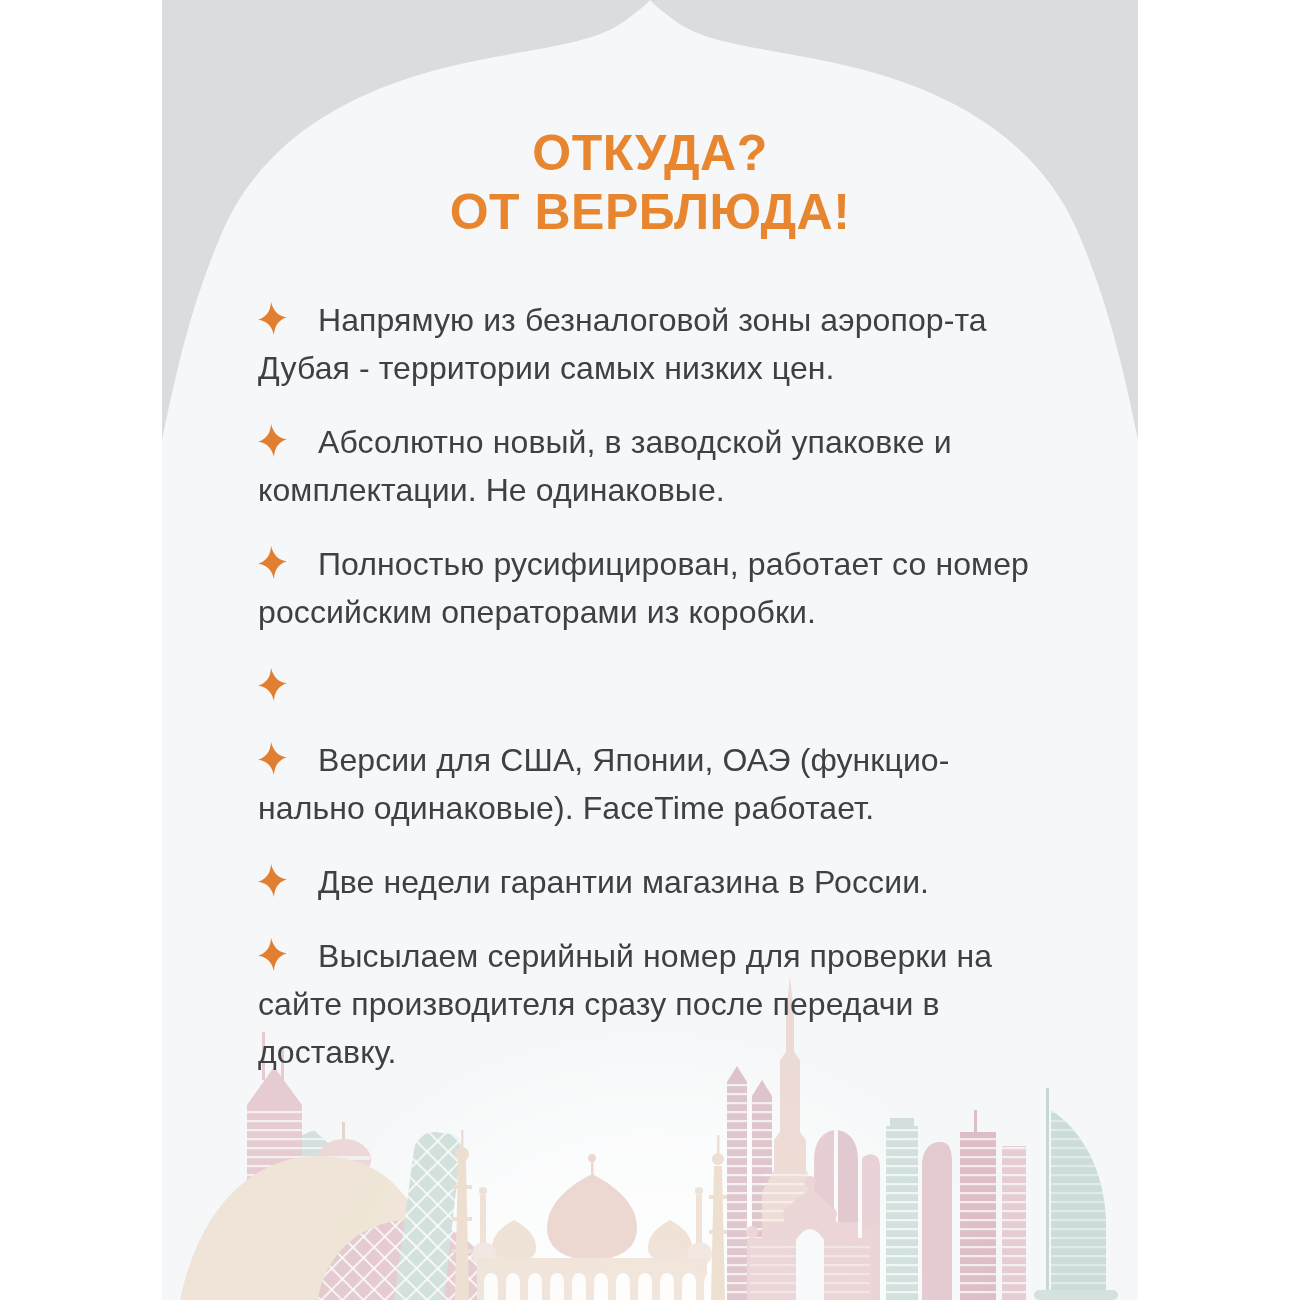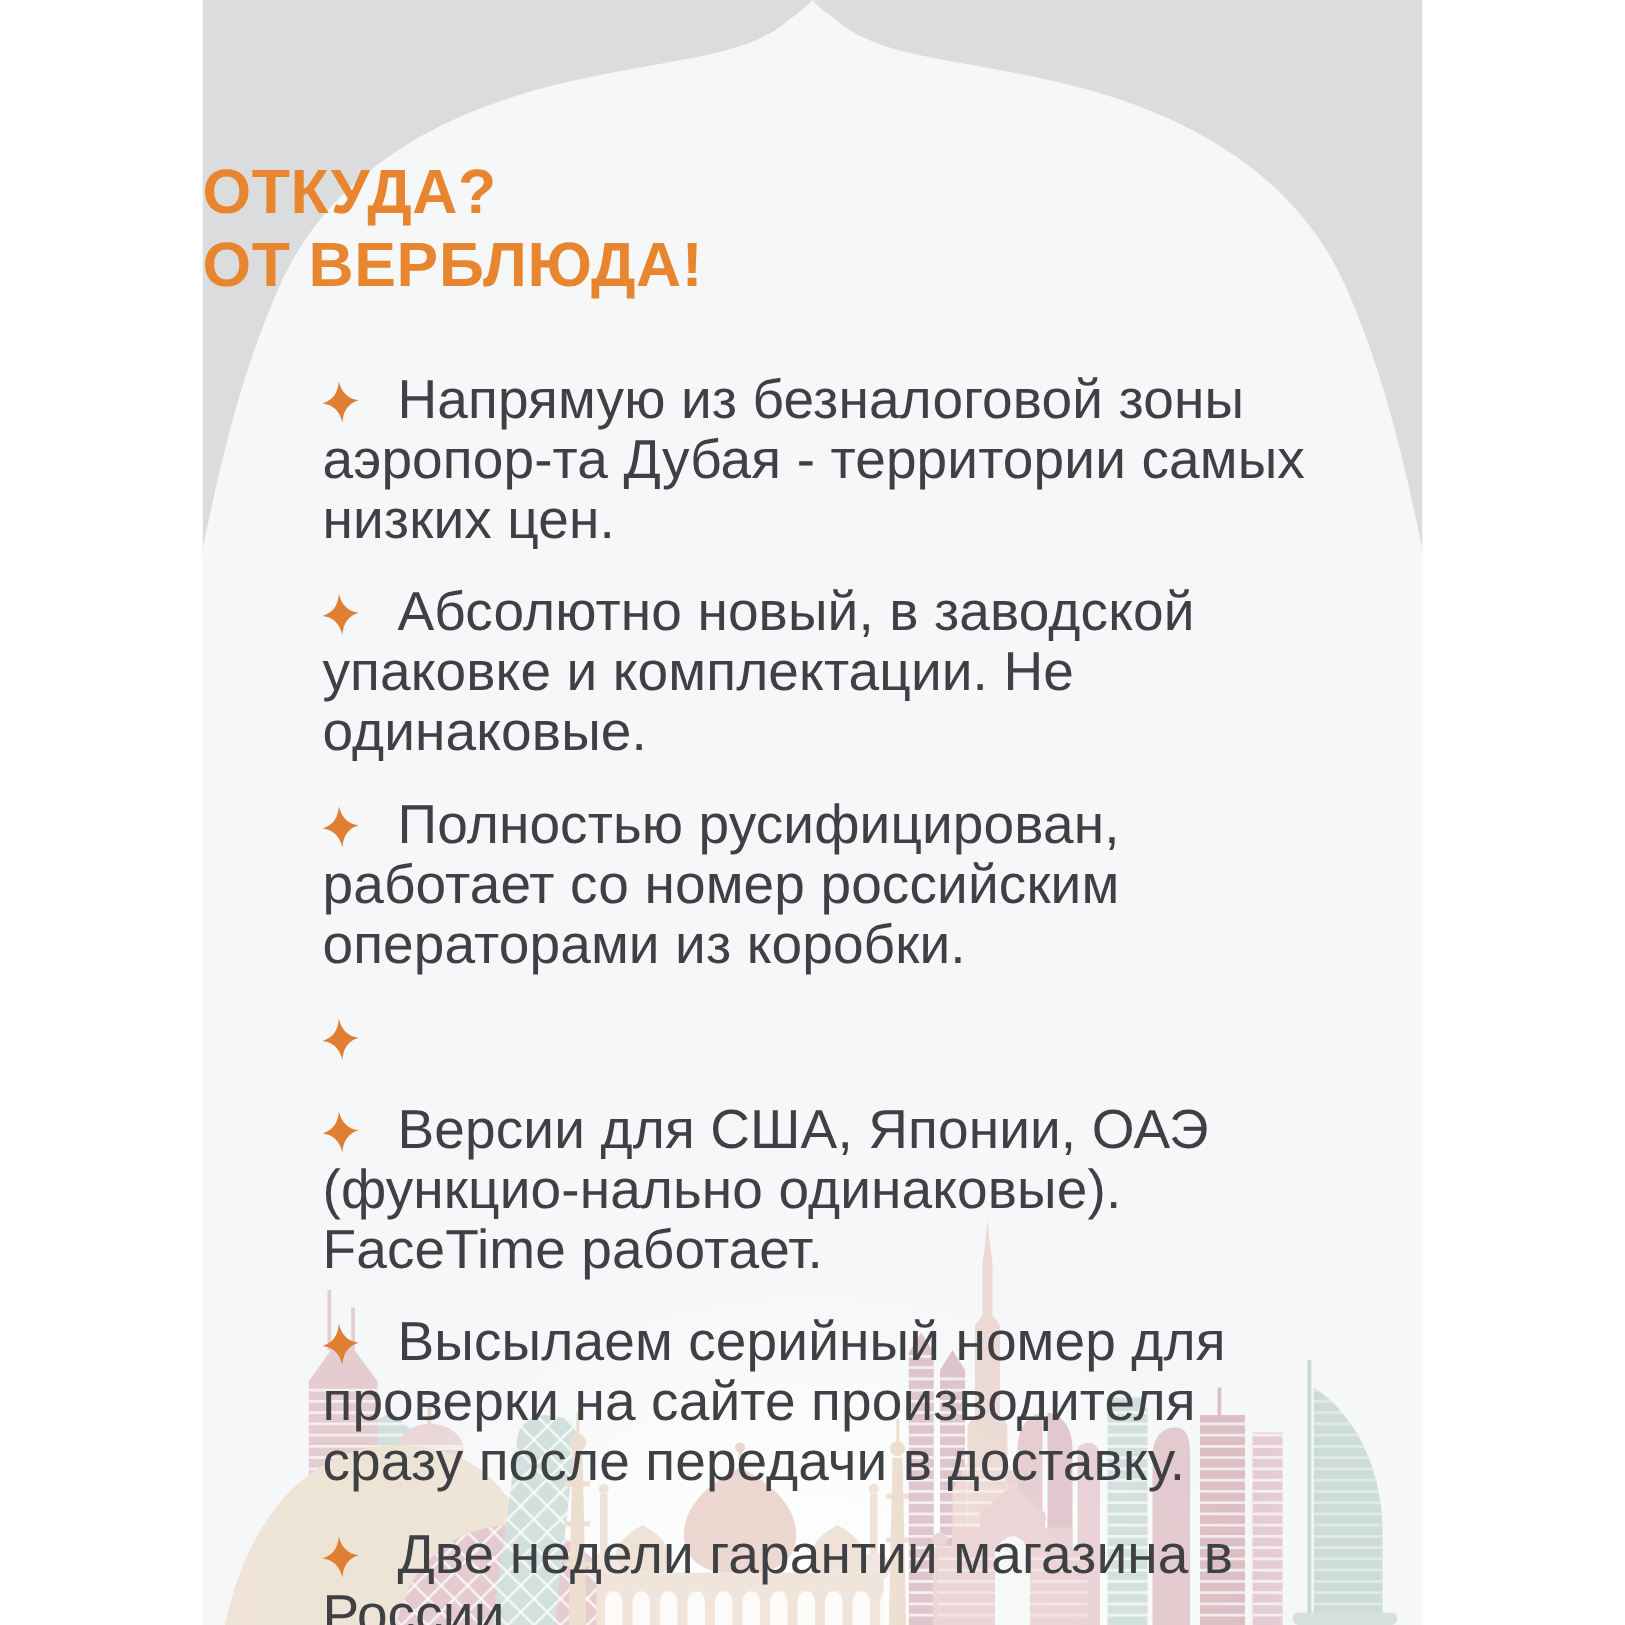--- a/index.html
+++ b/index.html
@@ -8,27 +8,27 @@
     font-family:"Liberation Sans", sans-serif;overflow:hidden;
   }
   .card{
     position:absolute;left:162px;top:0;width:976px;height:1300px;
     background:#f5f7f8;overflow:hidden;
   }
   .top-bg{position:absolute;top:0;left:0;width:976px;height:452px;z-index:0;}
   .top-bg svg{display:block;width:976px;height:452px;}
   .content{position:relative;z-index:2;}
   h1.title{
-    margin:124px 0 0;text-align:left;
+    margin:124px 0 0;text-align:center;
     color:#e8862f;font-size:50px;line-height:59px;font-weight:bold;
     letter-spacing:.5px;
   }
   .bullets{margin:54px 0 0 96px;width:788px;}
   p.bullet{
-    margin:0 0 26px;font-size:44px;line-height:48px;color:#3e4044;
+    margin:0 0 26px;font-size:32px;line-height:48px;color:#3e4044;
     letter-spacing:.1px;
   }
   .star{
     display:inline-block;width:29px;height:33px;margin-right:31px;
     vertical-align:-4px;transform:rotate(-5deg);
   }
   .glow{
     position:absolute;left:38px;bottom:0;width:900px;height:640px;z-index:0;
     background:radial-gradient(ellipse 55% 60% at 50% 100%,
       rgba(255,255,255,.95) 0%,rgba(255,255,255,.55) 45%,rgba(255,255,255,0) 72%);
@@ -215,20 +215,20 @@
             <path fill="#e07e32" d="M15,0 C16.5,8.5 21.5,13.5 30,15 C21.5,16.5 16.5,21.5 15,30 C13.5,21.5 8.5,16.5 0,15 C8.5,13.5 13.5,8.5 15,0 Z"></path>
           </svg><span>Полностью русифицирован, работает со номер российским операторами из коробки.</span></p>
       <p class="bullet"><svg class="star" viewBox="0 0 30 30" preserveAspectRatio="none">
             <path fill="#e07e32" d="M15,0 C16.5,8.5 21.5,13.5 30,15 C21.5,16.5 16.5,21.5 15,30 C13.5,21.5 8.5,16.5 0,15 C8.5,13.5 13.5,8.5 15,0 Z"></path>
           </svg></p>
       <p class="bullet"><svg class="star" viewBox="0 0 30 30" preserveAspectRatio="none">
             <path fill="#e07e32" d="M15,0 C16.5,8.5 21.5,13.5 30,15 C21.5,16.5 16.5,21.5 15,30 C13.5,21.5 8.5,16.5 0,15 C8.5,13.5 13.5,8.5 15,0 Z"></path>
           </svg><span>Версии для США, Японии, ОАЭ (функцио-нально одинаковые). FaceTime работает.</span></p>
       <p class="bullet"><svg class="star" viewBox="0 0 30 30" preserveAspectRatio="none">
             <path fill="#e07e32" d="M15,0 C16.5,8.5 21.5,13.5 30,15 C21.5,16.5 16.5,21.5 15,30 C13.5,21.5 8.5,16.5 0,15 C8.5,13.5 13.5,8.5 15,0 Z"></path>
+          </svg><span>Две недели гарантии магазина в России.</span></p>
+      <p class="bullet"><svg class="star" viewBox="0 0 30 30" preserveAspectRatio="none">
+            <path fill="#e07e32" d="M15,0 C16.5,8.5 21.5,13.5 30,15 C21.5,16.5 16.5,21.5 15,30 C13.5,21.5 8.5,16.5 0,15 C8.5,13.5 13.5,8.5 15,0 Z"></path>
           </svg><span>Высылаем серийный номер для проверки на сайте производителя сразу после передачи в доставку.</span></p>
-      <p class="bullet"><svg class="star" viewBox="0 0 30 30" preserveAspectRatio="none">
-            <path fill="#e07e32" d="M15,0 C16.5,8.5 21.5,13.5 30,15 C21.5,16.5 16.5,21.5 15,30 C13.5,21.5 8.5,16.5 0,15 C8.5,13.5 13.5,8.5 15,0 Z"></path>
-          </svg><span>Две недели гарантии магазина в России.</span></p>
     </div>
   </div>
 
 </div>
 
 </body></html>

